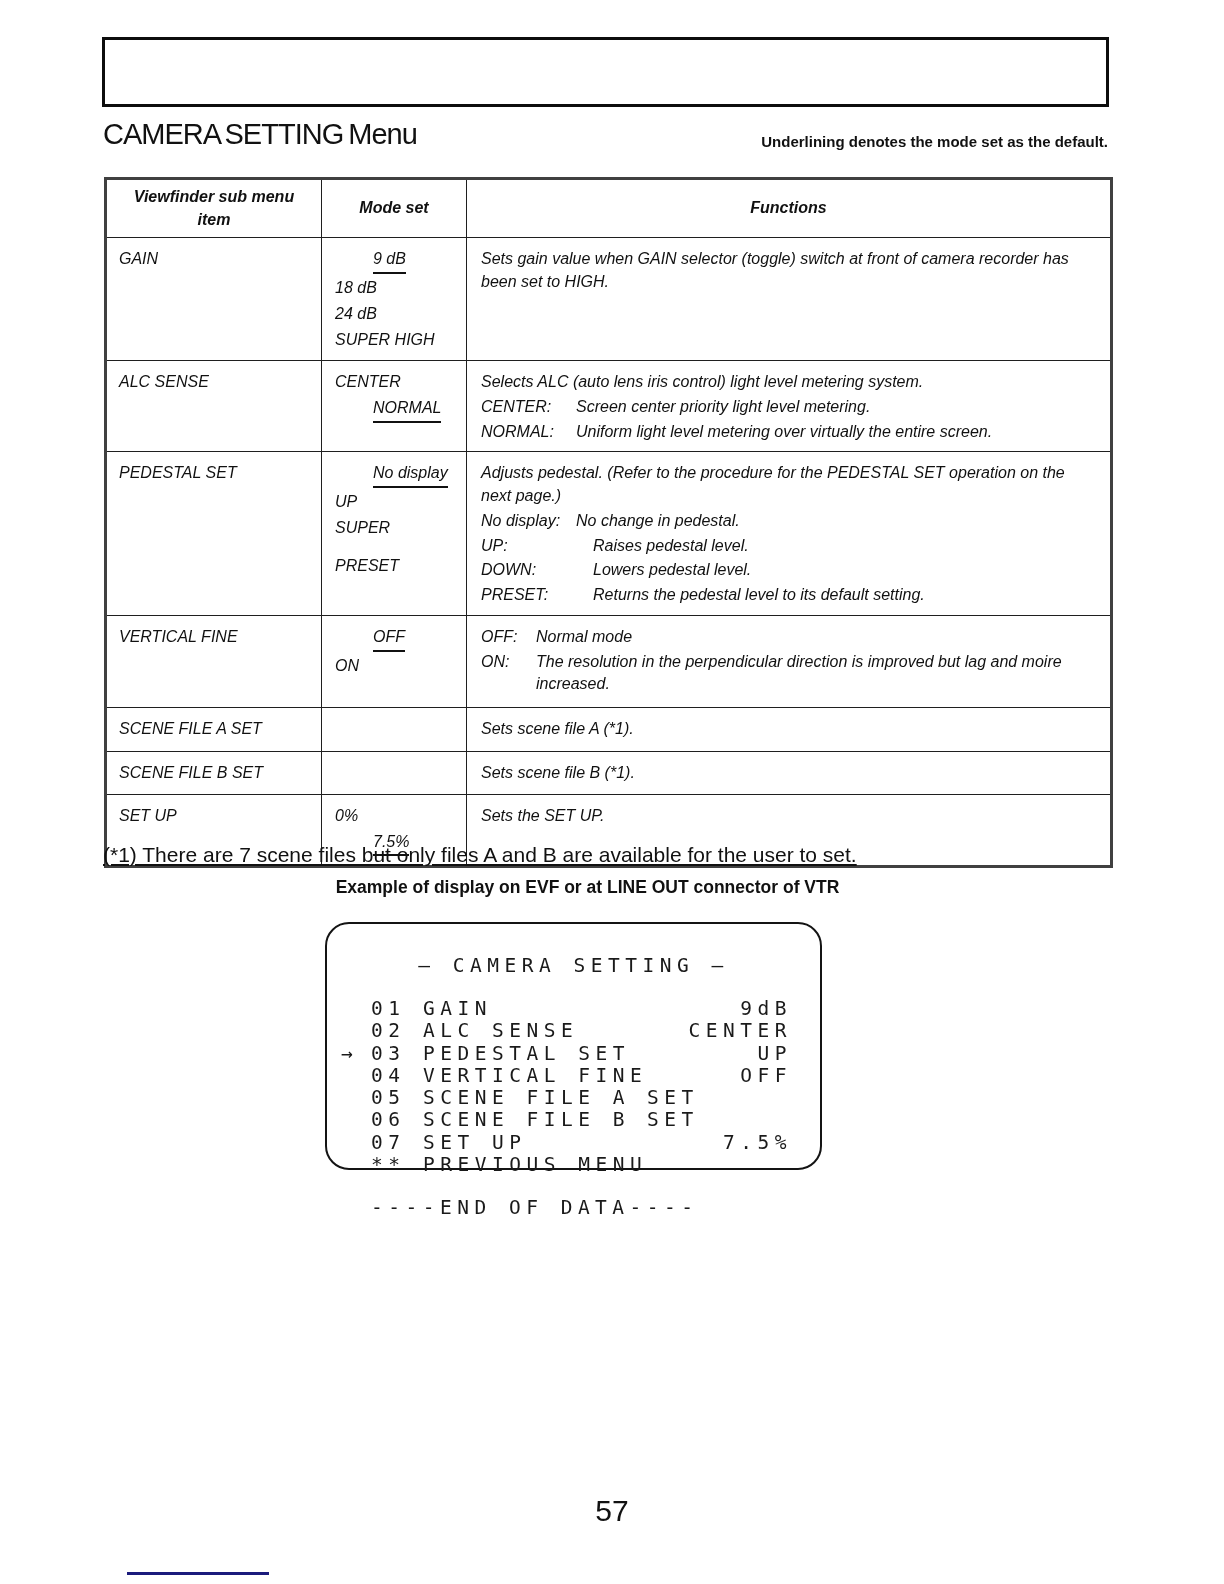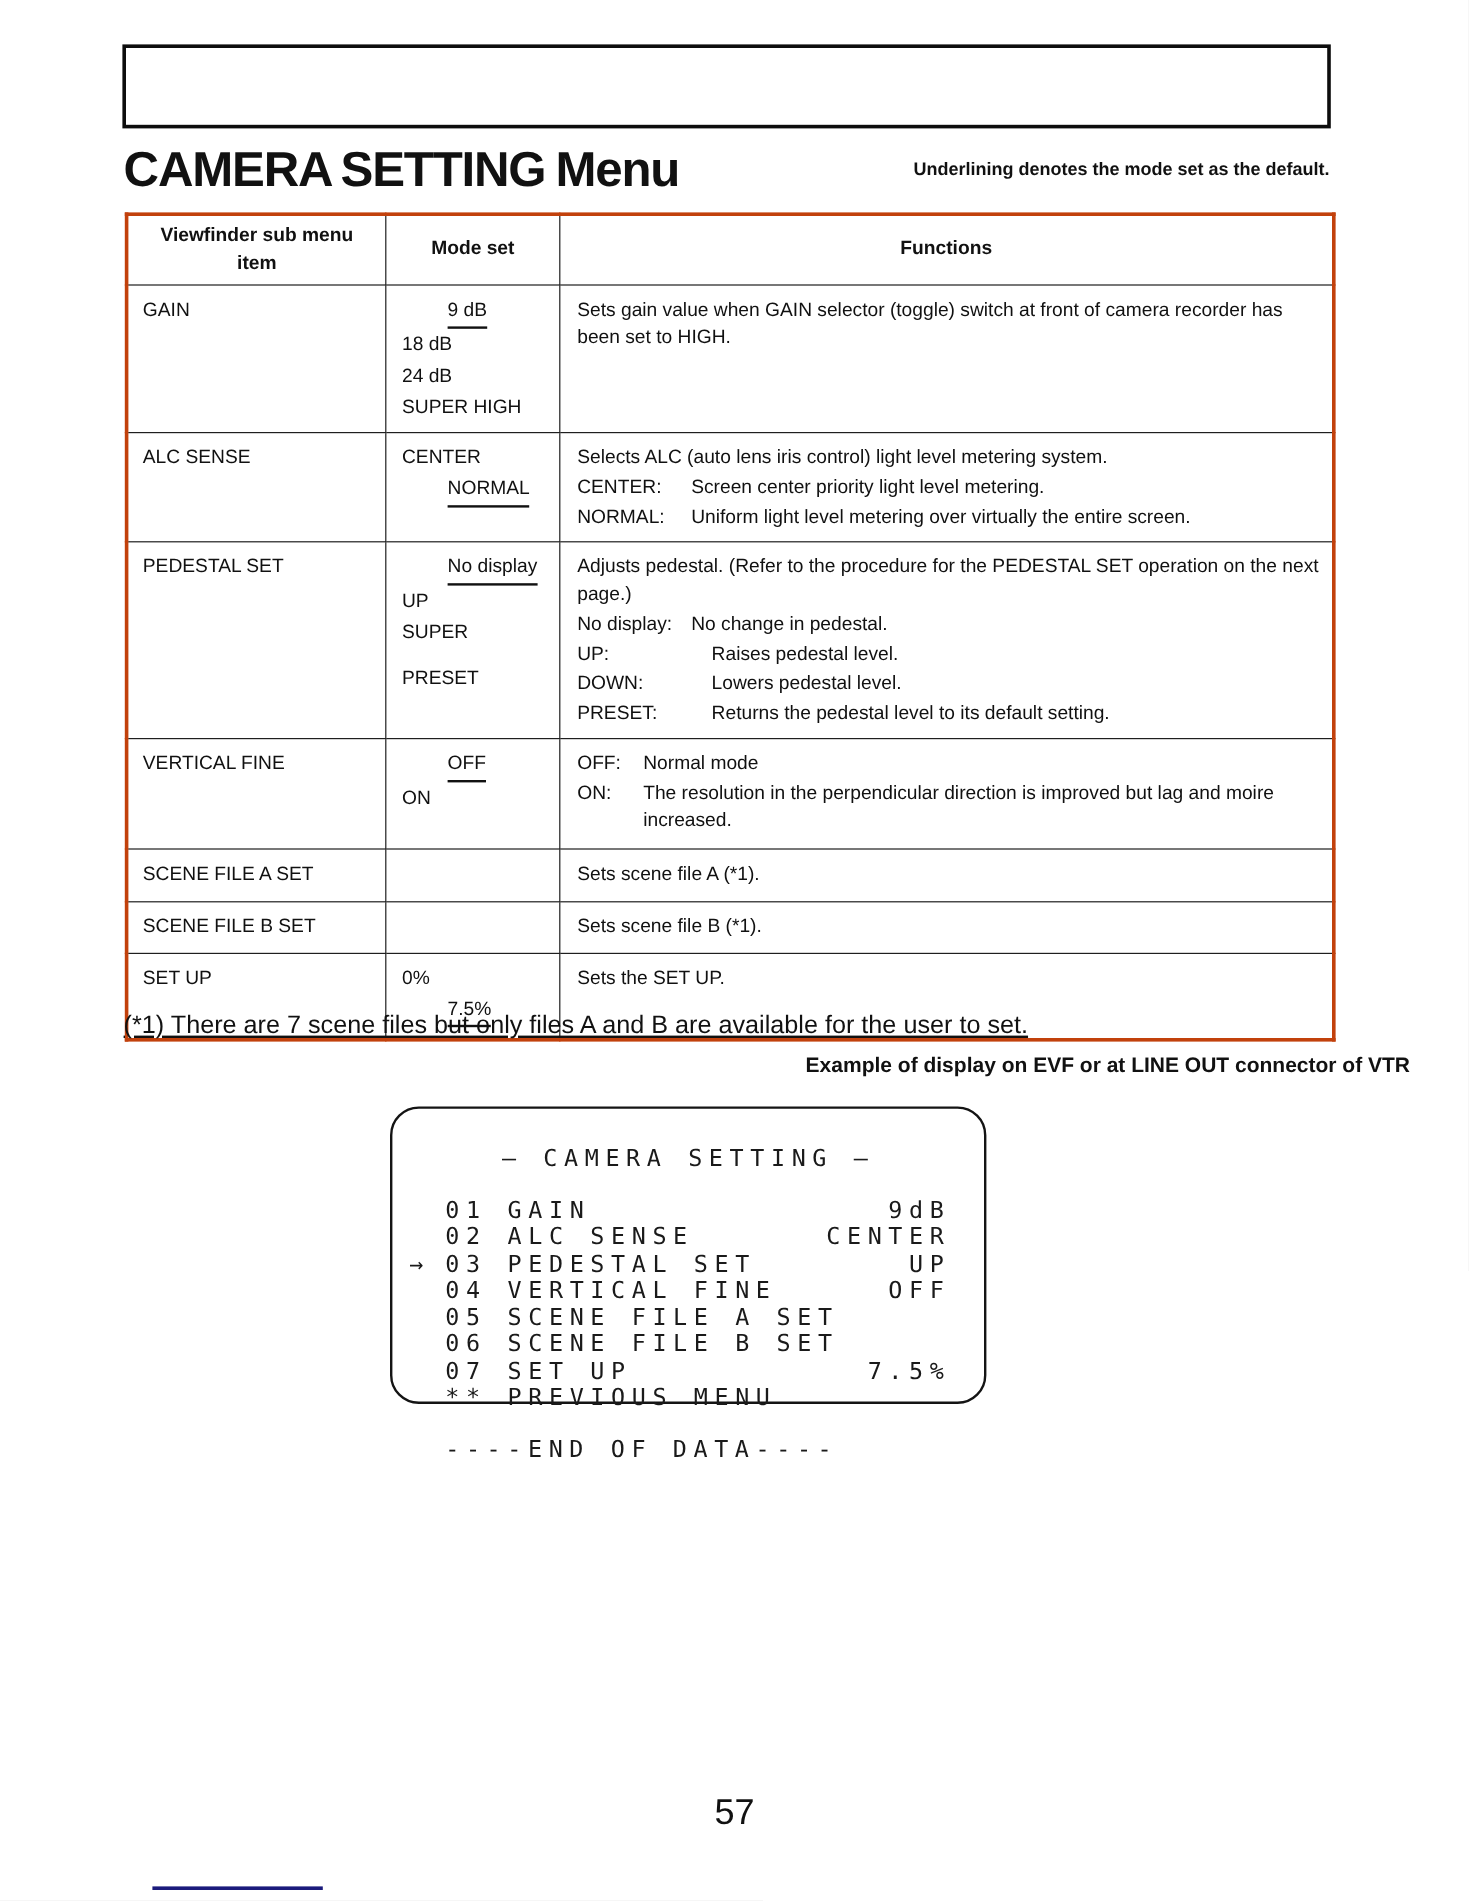--- a/index.html
+++ b/index.html
@@ -3,45 +3,45 @@
 <meta charset="utf-8">
 <style>
   html,body{margin:0;padding:0;background:#e8e8e8;}
   .page{
     position:relative;width:1224px;height:1584px;background:#ffffff;
     font-family:"Liberation Sans",sans-serif;color:#111;margin:0 auto;overflow:hidden;
   }
   
   .header-box{position:absolute;left:102px;top:37px;width:1001px;height:64px;border:3px solid #0d0d0d;}
   
-  .doc-title{position:absolute;left:103px;top:118px;font-size:41px;font-weight:bold;letter-spacing:-1px;word-spacing:-2px;}
+  .doc-title{position:absolute;left:103px;top:118px;font-size:29px;font-weight:normal;letter-spacing:-1px;word-spacing:-2px;}
   .default-note{position:absolute;right:116px;top:133px;font-size:15px;font-weight:bold;}
   
   table.settings{position:absolute;left:104px;top:177px;width:1006px;border-collapse:collapse;table-layout:fixed;}
-  table.settings{border:3px solid #c2410c;}
+  table.settings{border:3px solid #404040;font-style:italic;}
   table.settings th,table.settings td{border:1.6px solid #1f1f1f;vertical-align:top;font-size:16px;line-height:1.42;}
   col.c-item{width:216px;}col.c-mode{width:145px;}col.c-fn{width:645px;}
   th{font-size:16.5px;font-weight:bold;vertical-align:middle !important;text-align:center;padding:6px 8px;}
   th.h-item{padding:6px 14px;}
   td.item{padding:10px 6px 6px 12px;font-size:16.5px;}
   td.mode{padding:10px 4px 6px 13px;}
   td.fn{padding:10px 8px 6px 14px;}
   .mode-line{margin-bottom:3px;}
   .mode-gap{margin-top:15px;}
   .u{display:inline-block;border-bottom:2px solid #111;padding-bottom:1px;margin-left:38px;}
   .fn-text{margin:0 0 2px 0;max-width:618px;}
   .def{display:flex;margin:0 0 2px 0;}
   .def .term{flex:0 0 auto;}
   .t95{flex-basis:95px !important;flex-shrink:0;}
   .t112{flex-basis:112px !important;flex-shrink:0;}
   .t55{flex-basis:55px !important;flex-shrink:0;}
   .def .desc{flex:1;}
   
   .footnote{position:absolute;left:103px;top:843px;font-size:21px;text-decoration:underline;}
-  .evf-caption{position:absolute;left:0;top:877px;width:1175px;text-align:right;font-size:17.5px;font-weight:bold;}
+  .evf-caption{position:absolute;left:0;top:877px;width:1175px;text-align:center;font-size:17.5px;font-weight:bold;}
   
   .evf-box{
     position:absolute;left:325px;top:922px;width:497px;height:248px;
     border:2.5px solid #141414;border-radius:24px;box-sizing:border-box;
     font-family:"DejaVu Sans Mono",monospace;font-size:19.5px;letter-spacing:5.5px;
     padding:30px 28px 0 14px;color:#1a1a1a;
   }
   .evf-title{text-align:center;margin:0 0 21px 14px;white-space:nowrap;}
   .evf-row{display:flex;align-items:flex-end;line-height:22.3px;white-space:nowrap;}
   .evf-arrow{flex:0 0 30px;text-align:left;}

